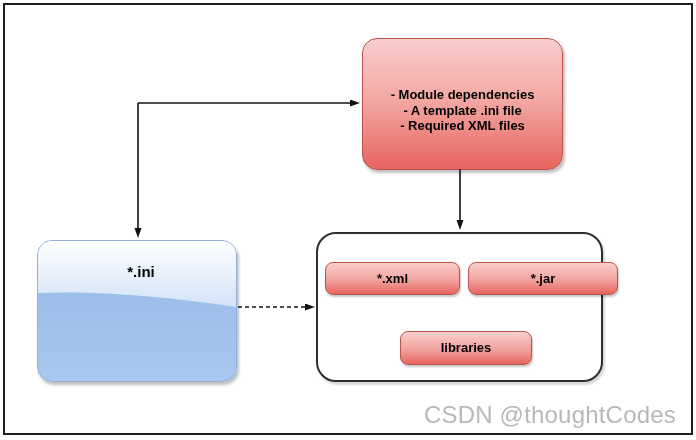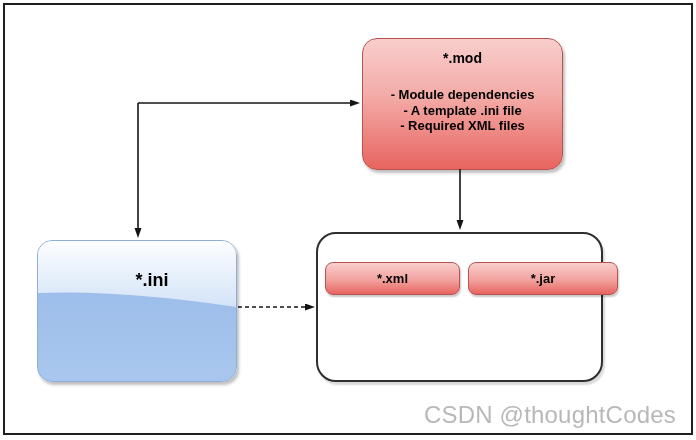--- a/index.html
+++ b/index.html
@@ -31,22 +31,22 @@
   
   .ini-box{
     position:absolute;left:37px;top:240px;width:198px;height:140px;
     border:1px solid var(--blue-border,#8fafd8);border-radius:15px;
     background:linear-gradient(180deg,#96b9e8 0%,#a9c7ee 100%);
     box-shadow:2px 3px 3px rgba(0,0,0,0.25);
     color:#000;overflow:hidden;
   }
   .ini-gloss{position:absolute;top:0;left:0;width:100%;height:70px;display:block;}
   .ini-title{
-    position:absolute;top:22px;left:15px;width:100%;text-align:center;
-    font-size:18px;font-weight:bold;line-height:18px;z-index:2;margin-top:8px;
+    position:absolute;top:22px;left:4px;width:100%;text-align:center;
+    font-size:15px;font-weight:bold;line-height:18px;z-index:2;
   }
   .ini-list{
     position:absolute;top:72px;left:0;width:100%;text-align:center;
     font-size:13.5px;font-weight:bold;line-height:21px;z-index:2;
   }
   
   .output-box{
     position:absolute;left:316px;top:232px;width:287px;height:150px;
     border:2px solid #2e2e2e;border-radius:20px;background:#ffffff;
     box-shadow:2px 3px 2px rgba(0,0,0,0.15);
@@ -70,21 +70,20 @@
     position:absolute;right:20px;bottom:11px;
     font-size:24px;color:#b8b8b8;letter-spacing:0.2px;
   }
 </style>
 </head>
 <body>
 
 <div class="frame"></div>
 
 <div class="mod-box">
-  <div class="mod-title">*.mod</div>
   <div class="mod-list">
     <div>- Module dependencies</div>
     <div>- A template .ini file</div>
     <div>- Required XML files</div>
   </div>
 </div>
 
 <div class="ini-box">
   <svg class="ini-gloss" viewBox="0 0 198 70" preserveAspectRatio="none">
     <defs>
@@ -94,20 +93,21 @@
       </linearGradient>
     </defs>
     <path d="M0,0 L198,0 L198,66 C150,58 62,49 0,52 Z" fill="url(#glossGrad)"></path>
   </svg>
   <div class="ini-title">*.ini</div>
 </div>
 
 <div class="output-box">
   <div class="chip chip-xml">*.xml</div>
   <div class="chip chip-jar">*.jar</div>
+  <div class="chip chip-lib">libraries</div>
 </div>
 
 <svg class="wires" viewBox="0 0 696 440">
   <defs>
     <marker id="arrowHead" markerWidth="10" markerHeight="8" refX="1" refY="3.5" orient="auto" markerUnits="userSpaceOnUse">
       <path d="M0,0 L10,3.5 L0,7 Z" fill="#141414"></path>
     </marker>
   </defs>
   <path d="M138,103 L351,103" stroke="#141414" stroke-width="1.6" fill="none" marker-end="url(#arrowHead)"></path>
   <path d="M138,103 L138,229" stroke="#141414" stroke-width="1.6" fill="none" marker-end="url(#arrowHead)"></path>

